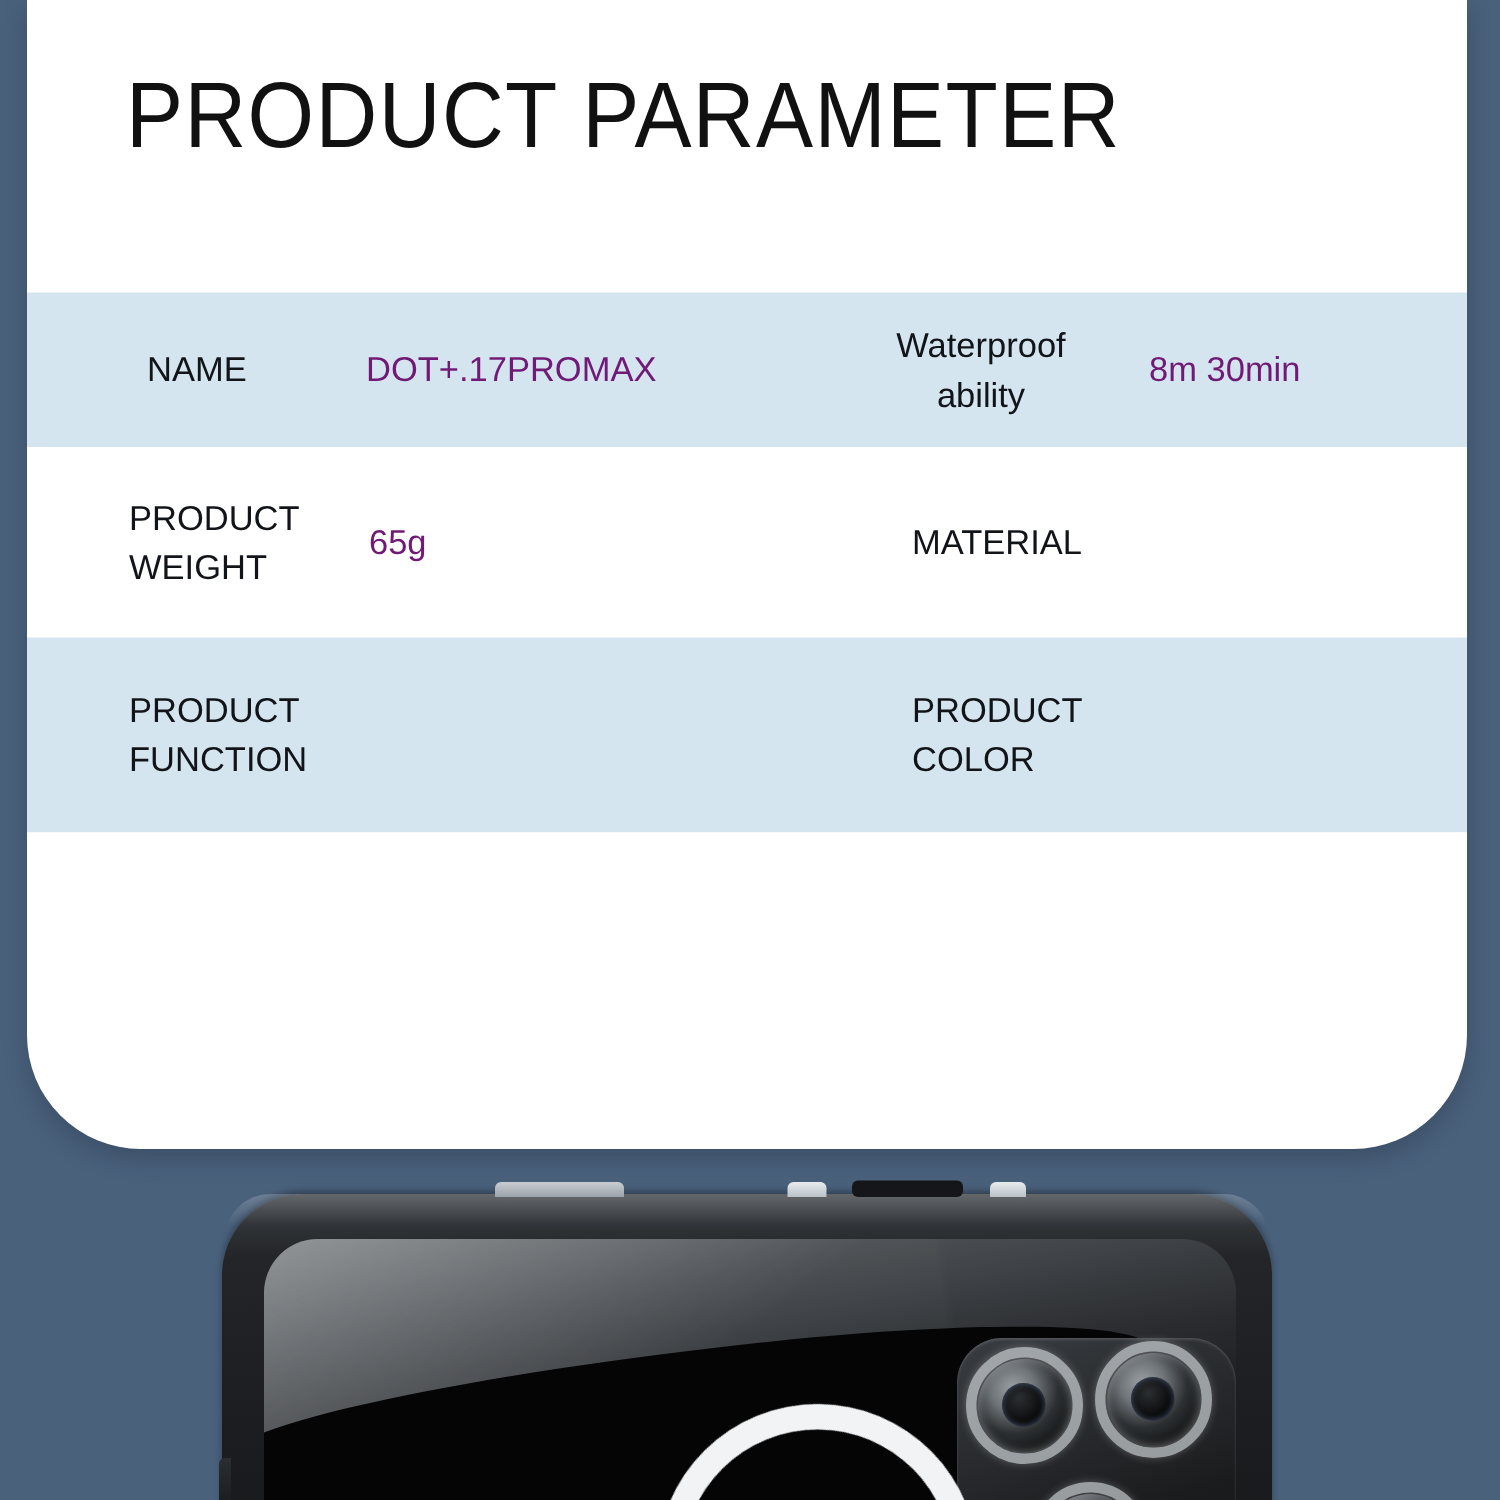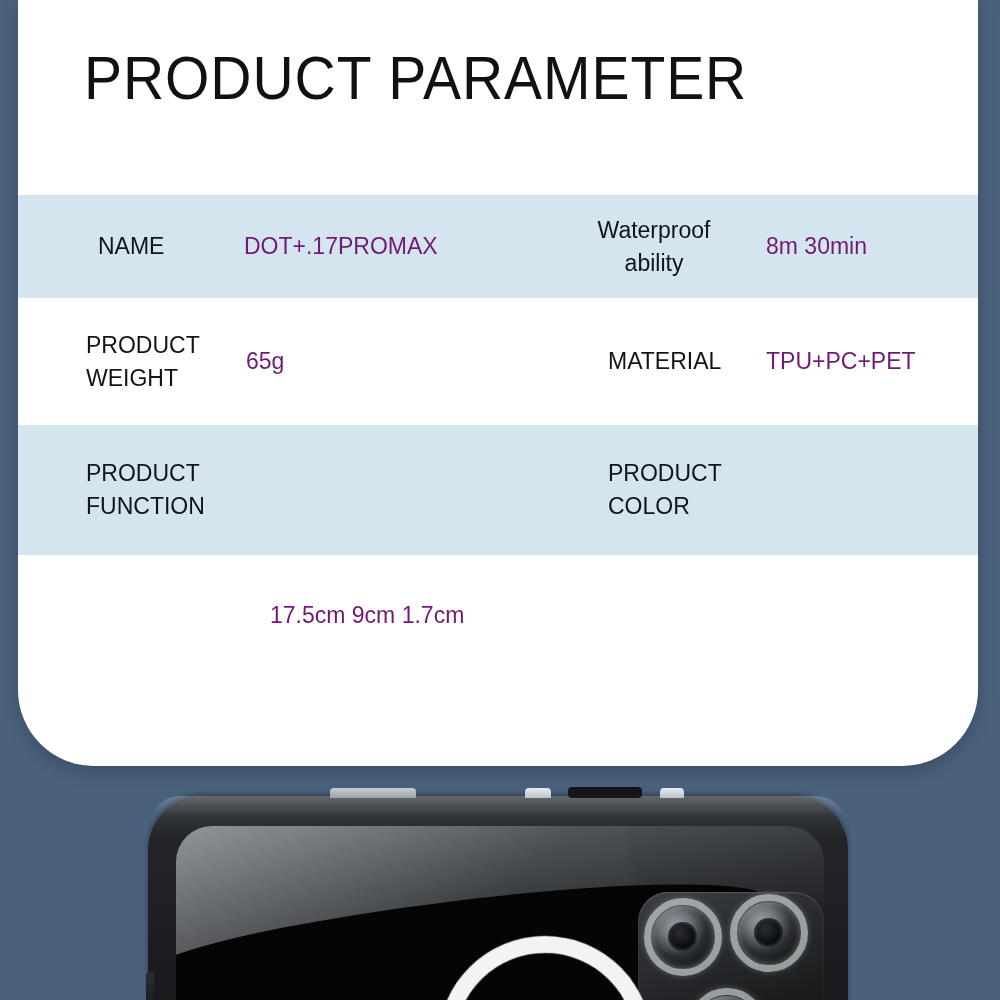--- a/index.html
+++ b/index.html
@@ -298,28 +298,26 @@
       <div class="cell-label lbl-water">Waterproof
 ability</div>
       <div class="cell-value val-water">8m  30min</div>
     </div>
 
     <div class="prow plain row-2">
       <div class="cell-label lbl-weight">PRODUCT
 WEIGHT</div>
       <div class="cell-value val-weight">65g</div>
       <div class="cell-label lbl-material">MATERIAL</div>
-      <div class="cell-value val-material">TPU+PC+PET</div>
     </div>
 
     <div class="prow tinted row-3">
       <div class="cell-label lbl-function">PRODUCT
 FUNCTION</div>
       <div class="cell-label lbl-color">PRODUCT
 COLOR</div>
     </div>
 
     <div class="prow plain row-4">
-      <div class="cell-value val-size">17.5cm    9cm    1.7cm</div>
     </div>
 
   </div>
 </div>
 
 </body></html>

